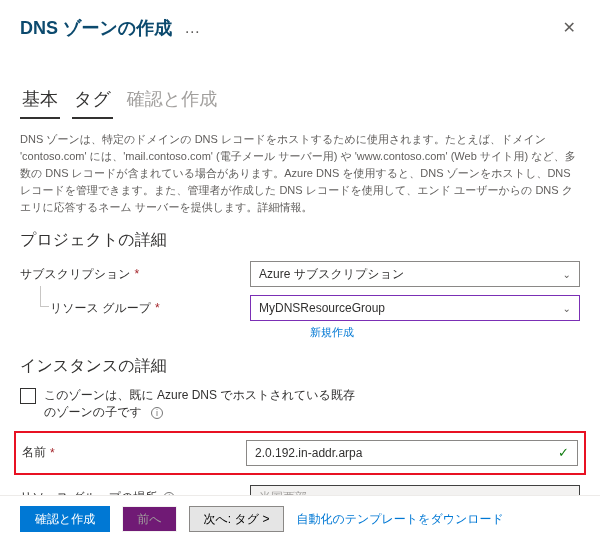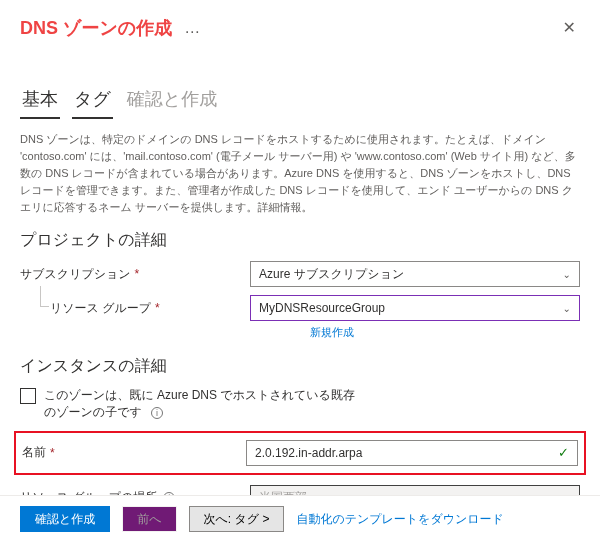--- a/index.html
+++ b/index.html
@@ -14,21 +14,21 @@
   overflow: hidden;
 }
 .header {
   display: flex;
   align-items: center;
   padding: 14px 20px 10px 20px;
 }
 .header h1 {
   font-size: 18px;
   font-weight: 600;
-  color: #ef4444;
+  color: #0c4a6e;
 }
 .header .ellipsis { margin-left: 12px; font-size: 16px; color: #605e5c; cursor: default; }
 .header .close {
   margin-left: auto;
   font-size: 16px;
   color: #605e5c;
   cursor: pointer;
   padding: 4px;
 }
 .tabs {

